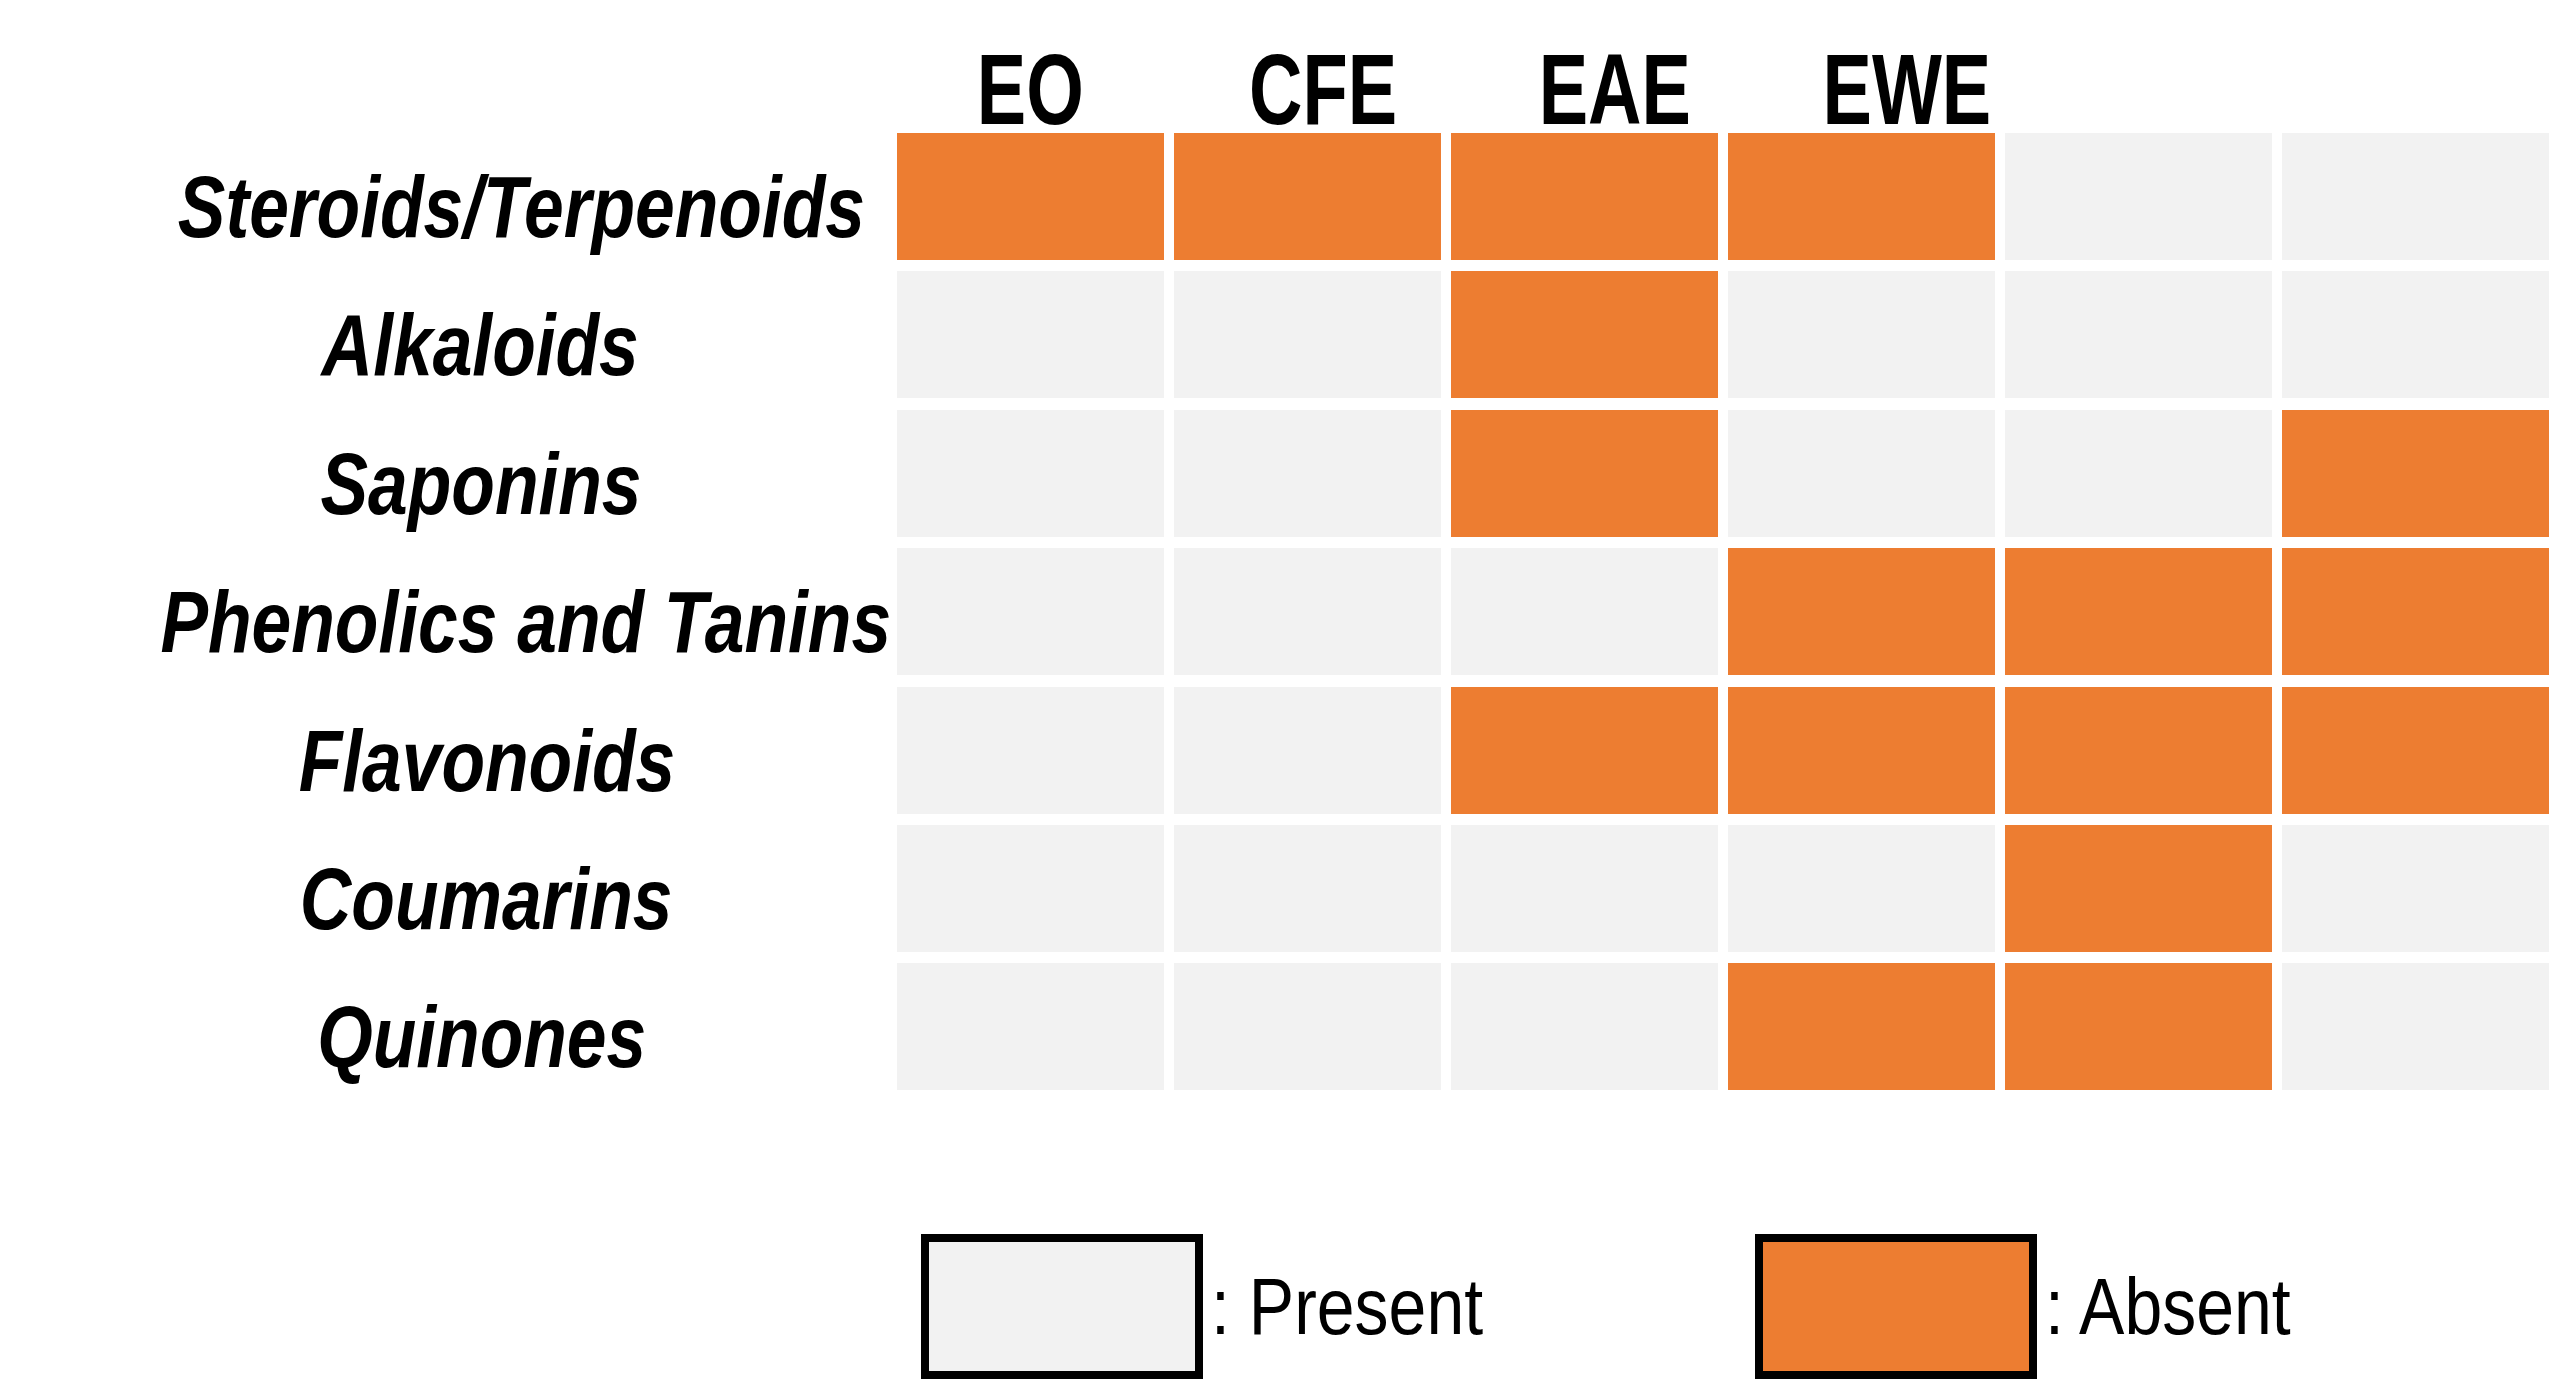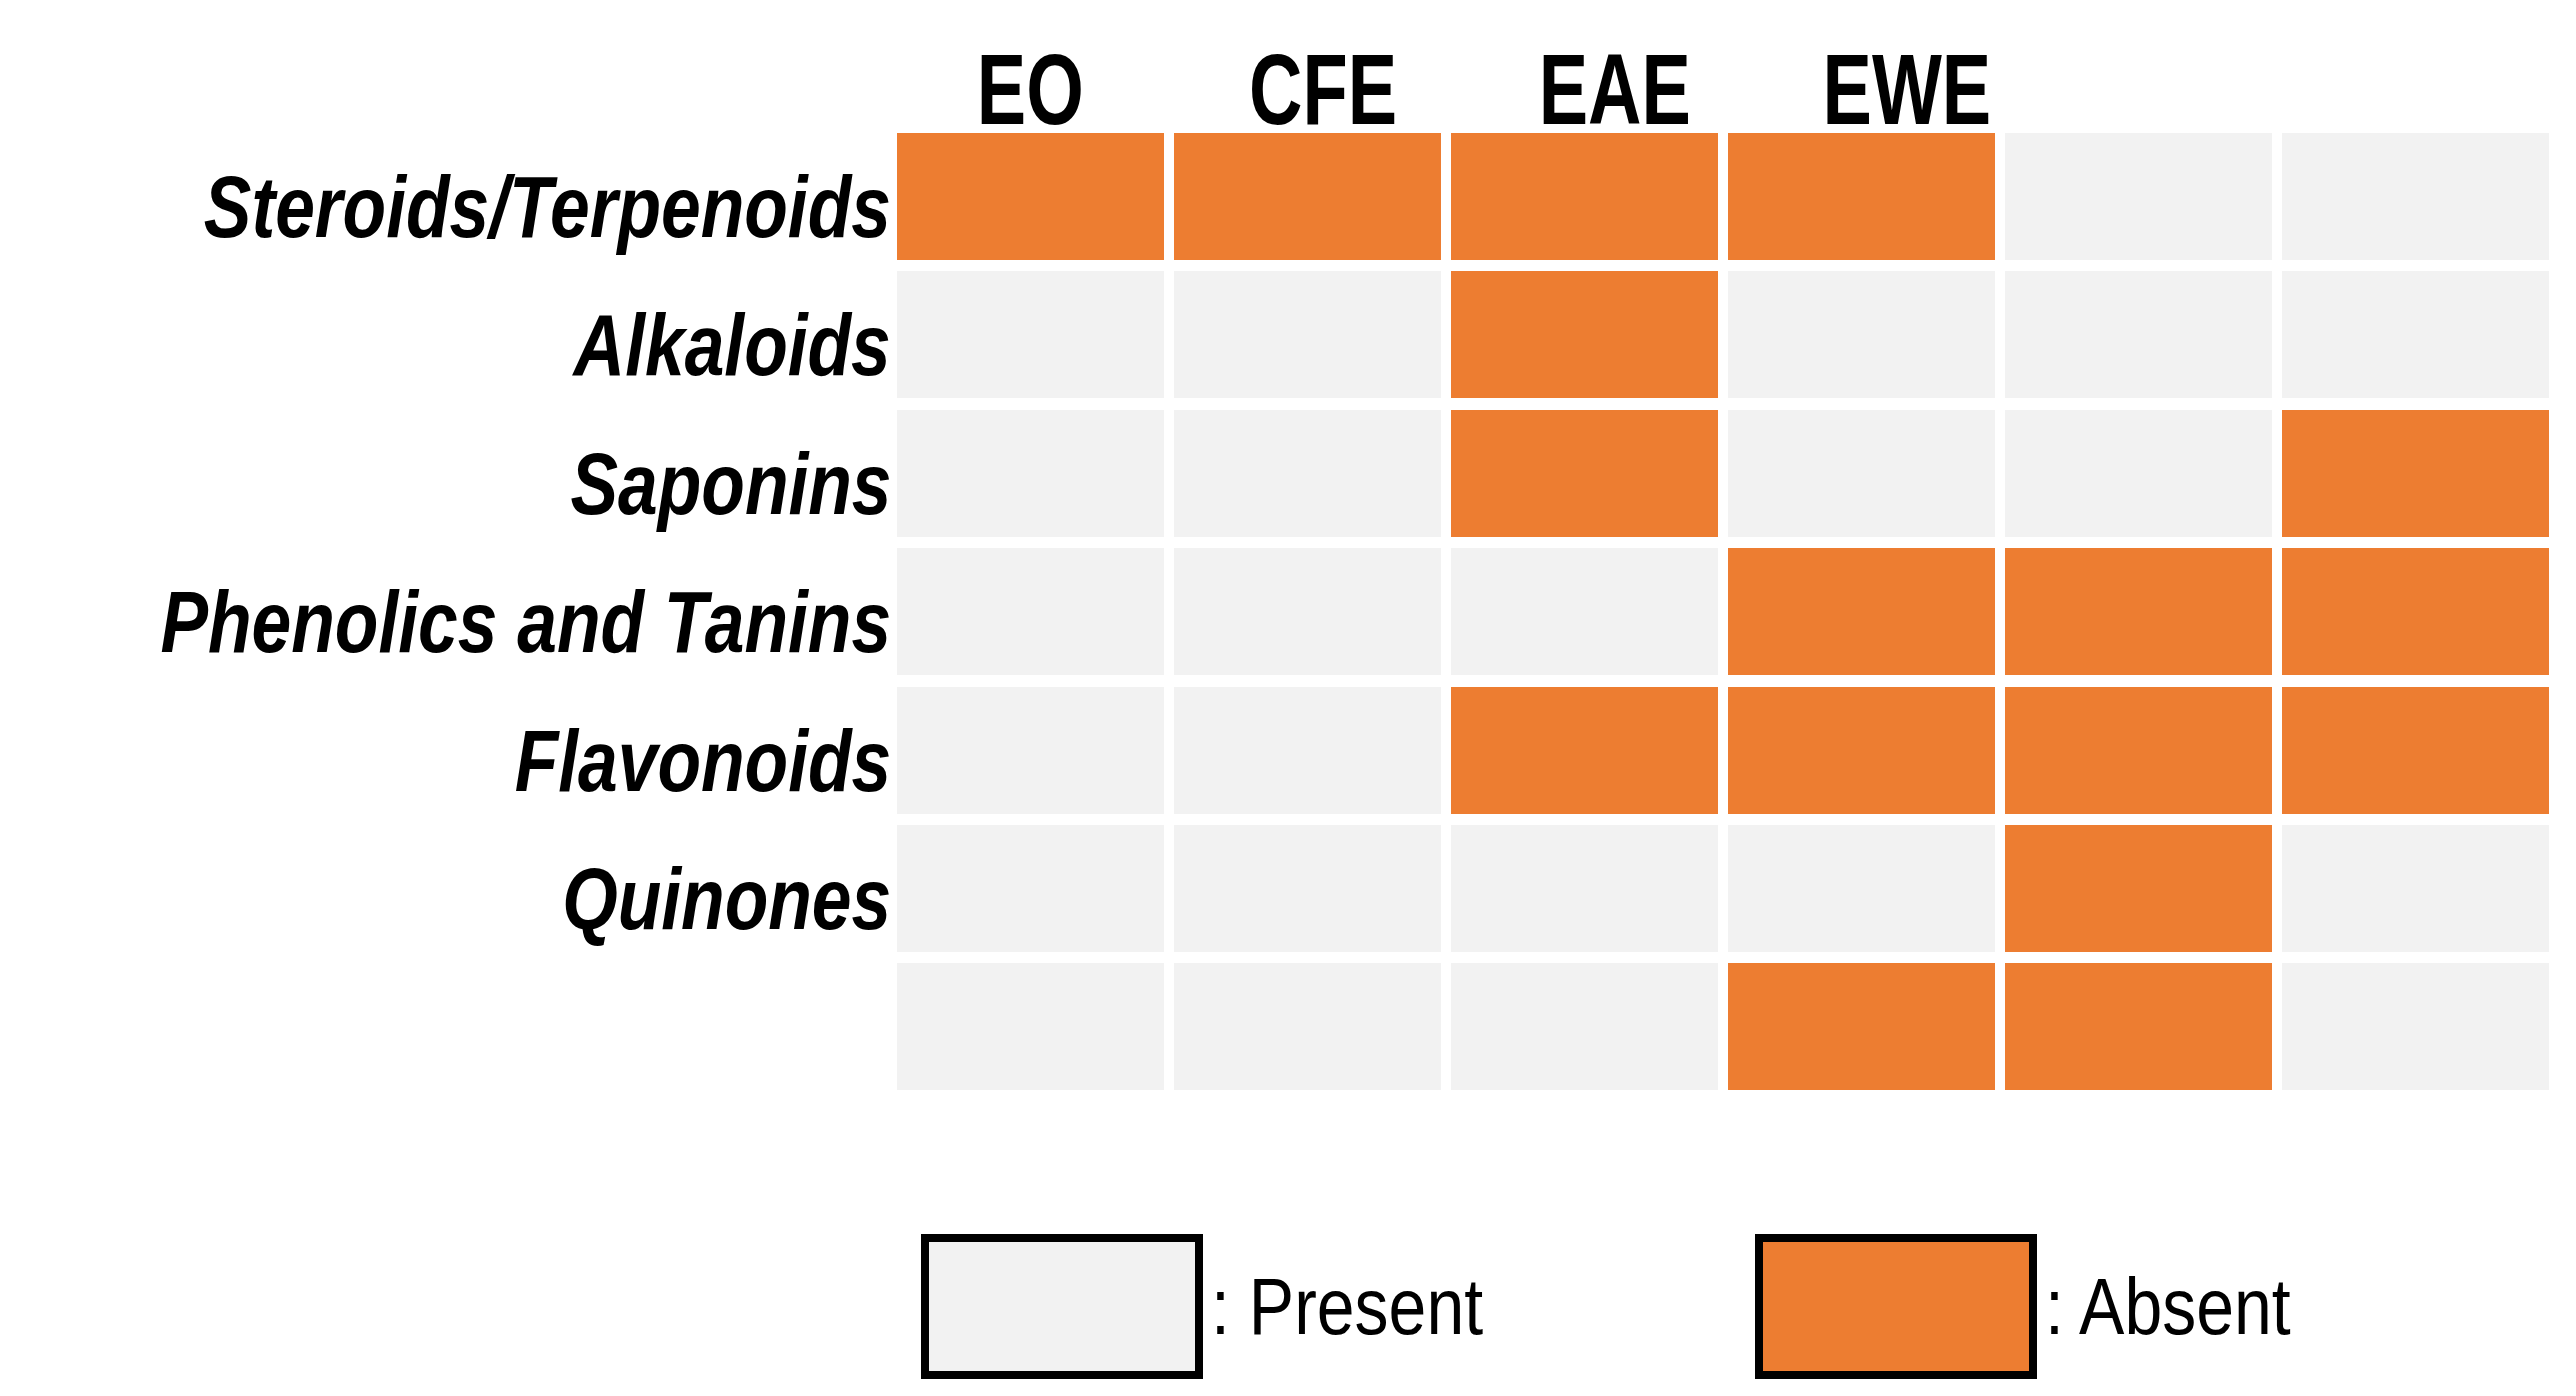--- a/index.html
+++ b/index.html
@@ -50,21 +50,21 @@
     left: 0;
     top: 133px;
     width: 892px;
     display: grid;
     grid-template-rows: repeat(7, 127px);
     row-gap: 11.4px;
   }
   .row-label {
     display: flex;
     align-items: center;
-    justify-content: flex-end;
+    justify-content: center;
     padding-right: 4px;
     overflow: visible;
   }
   .row-label-text {
     display: inline-block;
     font-size: 87px;
     font-weight: bold;
     font-style: italic;
     line-height: 1.0;
     white-space: nowrap;
@@ -153,20 +153,23 @@
       <div class="row-label">
         <span class="row-label-text">Saponins</span>
       </div>
       <div class="row-label">
         <span class="row-label-text">Phenolics and Tanins</span>
       </div>
       <div class="row-label">
         <span class="row-label-text">Flavonoids</span>
       </div>
       <div class="row-label">
+        <span class="row-label-text">Coumarins</span>
+      </div>
+      <div class="row-label">
         <span class="row-label-text">Quinones</span>
       </div>
     </div>
 
   <div class="matrix-grid">
       <div class="matrix-cell" style="background-color: rgb(237, 125, 49);"></div>
       <div class="matrix-cell" style="background-color: rgb(237, 125, 49);"></div>
       <div class="matrix-cell" style="background-color: rgb(237, 125, 49);"></div>
       <div class="matrix-cell" style="background-color: rgb(237, 125, 49);"></div>
       <div class="matrix-cell" style="background-color: rgb(242, 242, 242);"></div>

